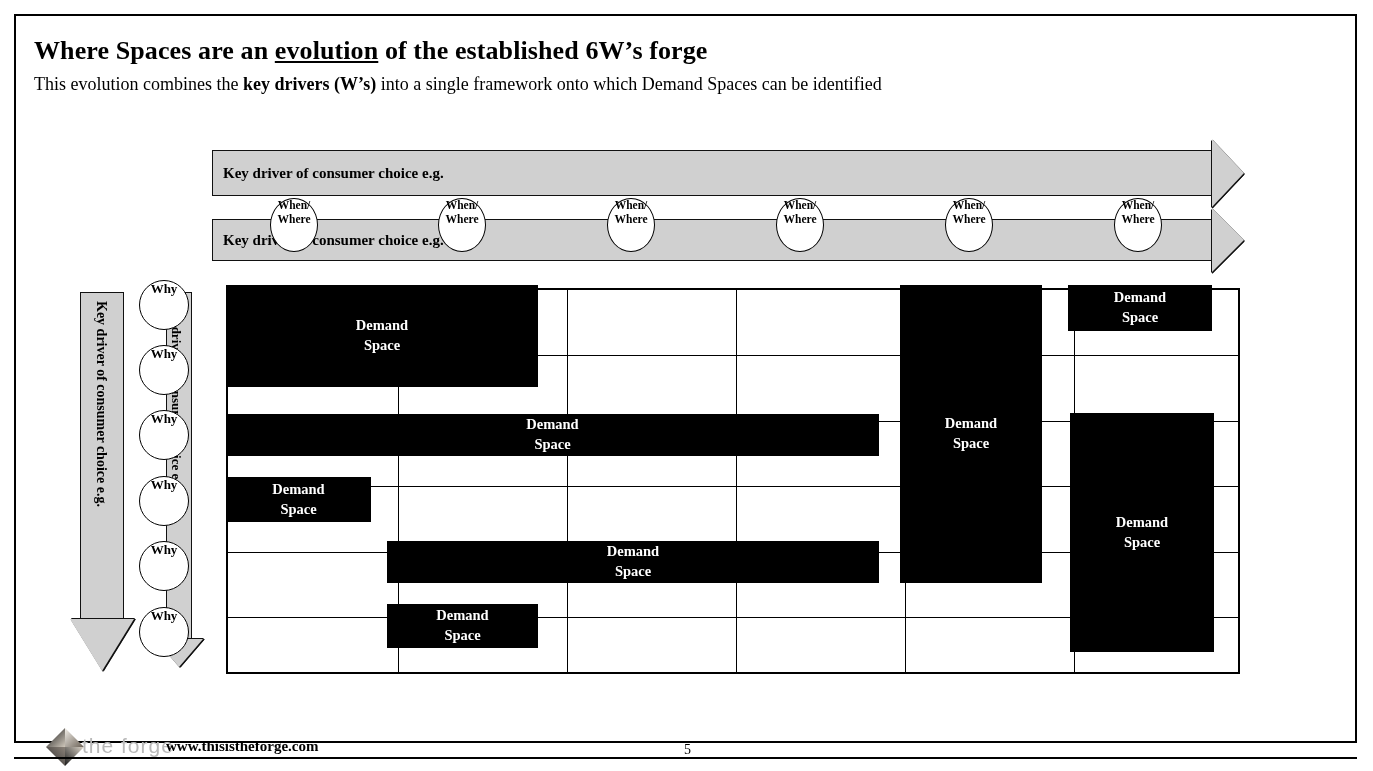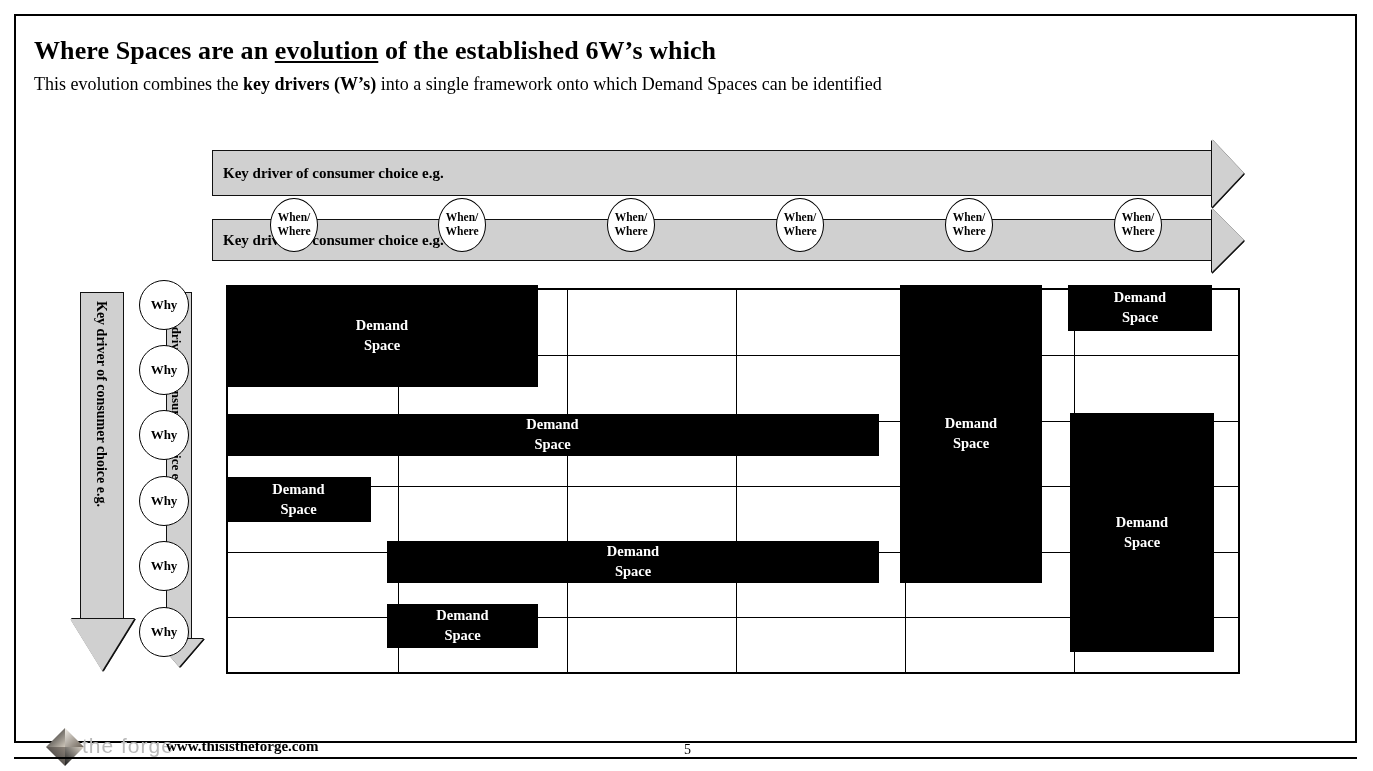--- a/index.html
+++ b/index.html
@@ -30,21 +30,21 @@
   #harrow1 .head{border-top:34px solid transparent;border-bottom:34px solid transparent;
                  border-left:32px solid #d0d0d0;
                  filter:drop-shadow(1px 1px 0 #111) drop-shadow(-1px 1px 0 #111);}
   #harrow2{left:196px;top:203px;width:1000px;height:42px;}
   #harrow2 .head{border-top:32px solid transparent;border-bottom:32px solid transparent;
                  border-left:32px solid #d0d0d0;
                  filter:drop-shadow(1px 1px 0 #111) drop-shadow(-1px 1px 0 #111);}
 
   
   .circ{position:absolute;border:1.6px solid #000;background:#fff;border-radius:50%;
-        display:flex;align-items:center;justify-content:center;text-align:center;
+        display:flex;justify-content:center;text-align:center;
         font-size:11.5px;font-weight:bold;line-height:1.18;color:#000;z-index:6;}
   .ww{width:46px;height:52px;}
   .why{width:48px;height:48px;font-size:13px;}
 
   
   .varrow{position:absolute;background:#d0d0d0;
           border-left:1.5px solid #111;border-right:1.5px solid #111;
           border-top:1.5px solid #111;box-sizing:border-box;}
   .varrow .vlbl{position:absolute;left:50%;top:8px;
                 transform:translateX(-50%) rotate(90deg);transform-origin:top left;
@@ -81,21 +81,21 @@
             font-family:Liberation Sans, sans-serif;letter-spacing:1px;}
   #url{position:absolute;left:150px;top:722px;font-size:15px;font-weight:bold;color:#000;}
   #pagenum{position:absolute;left:668px;top:726px;font-size:14px;color:#000;}
 </style>
 </head>
 <body>
 
 <div id="slide">
 
   <div id="title">
-    <span>Where Spaces are an </span><u>evolution</u><span> of the established 6W’s which</span>
+    <span>Where Spaces are an </span><u>evolution</u><span> of the established 6W’s forge</span>
   </div>
   <div id="subtitle">
     <span>This evolution combines the </span><b>key drivers (W’s)</b><span> into a single framework onto which Demand Spaces can be identified</span>
   </div>
 
   <div class="harrow" id="harrow1">
     <span class="lbl">Key driver of consumer choice e.g.</span>
     <span class="head"></span>
   </div>
   <div class="harrow" id="harrow2">

